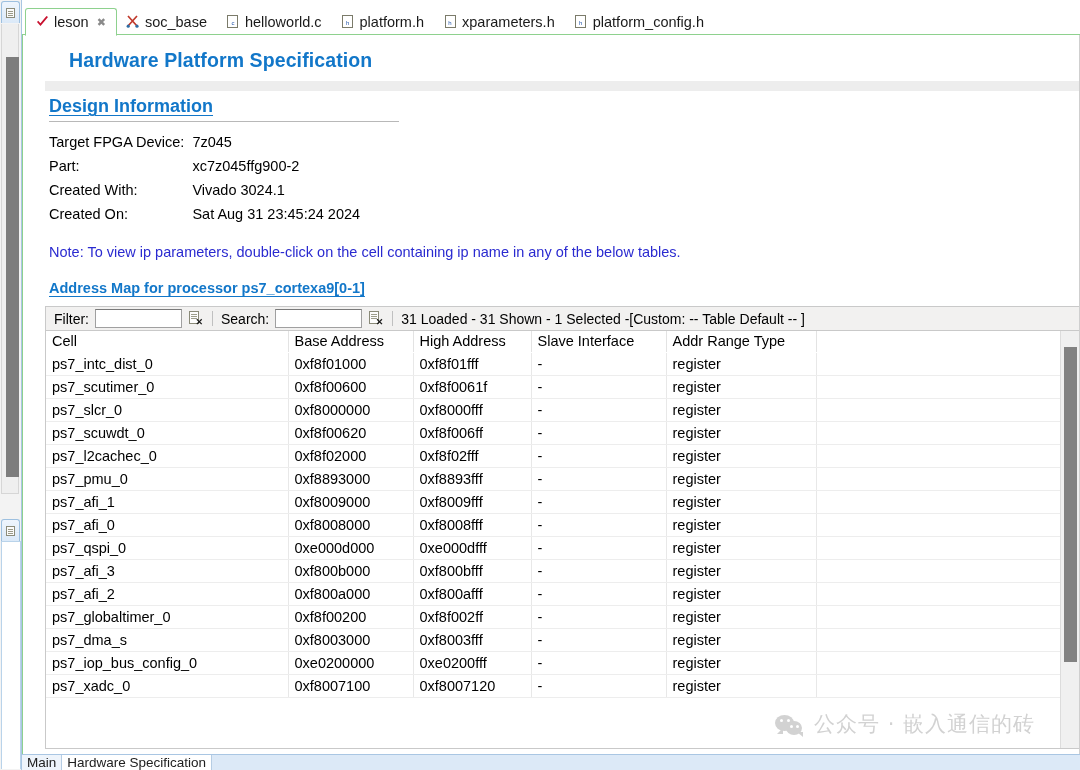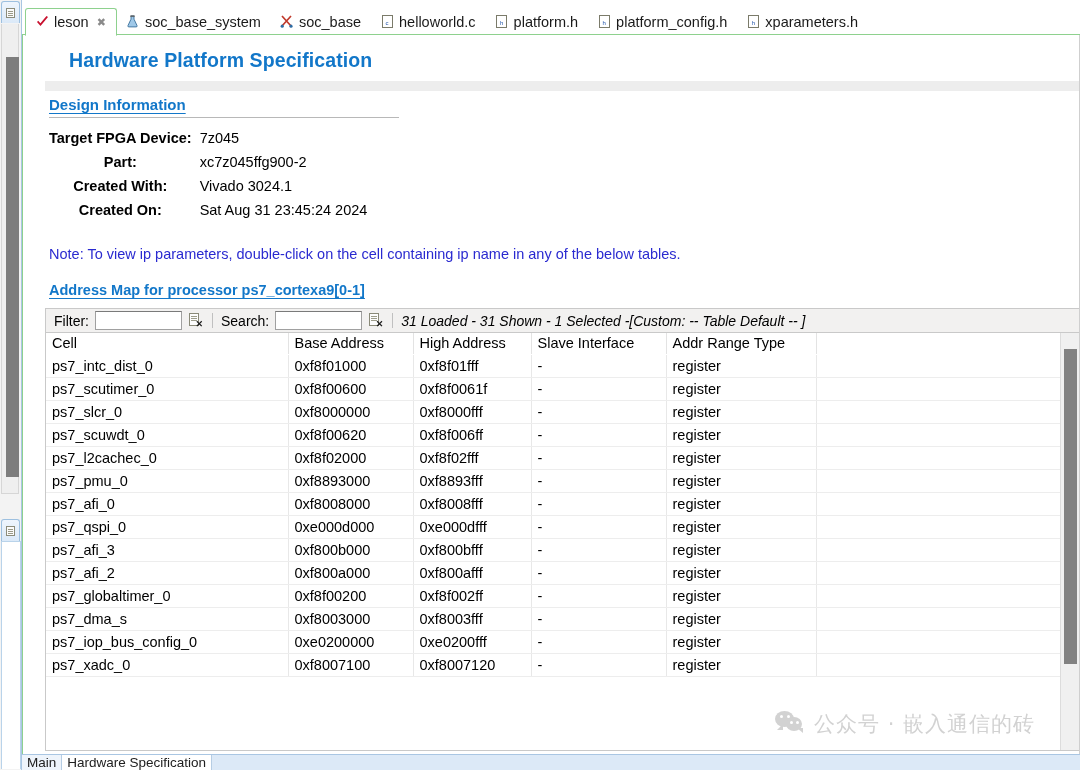--- a/index.html
+++ b/index.html
@@ -151,45 +151,45 @@
     margin-left: 20px;
   }
   .title-rule {
     margin: 9px 0 0 22px;
     height: 10px;
     background: #ededed;
     width: 1034px;
   }
   .section-head {
     color: #1277c9;
-    font-size: 15px;
+    font-size: 18px;
     font-weight: bold;
     padding: 5px 0 0 26px;
     text-decoration: underline;
     text-underline-offset: 3px;
     text-decoration-thickness: 1px;
   }
   .section-rule {
     margin: 4px 0 0 26px;
     width: 350px; height: 1px;
     background: #b8b8b8;
   }
 
   .info-table {
     margin: 8px 0 0 26px;
     border-collapse: collapse;
     font-size: 14.5px;
     color: #000000;
   }
   .info-table td { padding: 1px 0; vertical-align: top; line-height: 1.52; }
-  .info-label { text-align: center; padding-right: 8px !important; white-space: nowrap; font-weight: bold; }
+  .info-label { text-align: left; padding-right: 8px !important; white-space: nowrap; }
   .info-value { text-align: left; white-space: nowrap; }
 
   .note {
-    margin: 24px 0 0 26px;
+    margin: 18px 0 0 26px;
     color: #2a2ad0;
     font-size: 14.5px;
   }
   .addr-head {
     color: #1277c9;
     font-size: 14.5px;
     font-weight: bold;
     margin: 20px 0 0 26px;
     text-decoration: underline;
     text-underline-offset: 3px;
@@ -237,21 +237,21 @@
     box-shadow: 0 2px 0 #9d9d8b, 0 4px 0 #9d9d8b;
   }
   .clear-icon .x {
     position: absolute; right: 0; bottom: 0;
     font-size: 9px; font-weight: bold; color: #1a1a1a;
     line-height: 8px;
   }
   .sep-pipe {
     width: 1px; height: 15px; background: #c0c0c0; margin-right: 8px;
   }
-  .status-txt { white-space: nowrap; font-style: italic; }
+  .status-txt { white-space: nowrap; }
 
   
   .table-wrap {
     position: relative;
     margin: 0 0 0 22px;
     width: 1037px;
     height: 418px;
     border: 1px solid #c9c9c9;
     border-top: none;
     background: #ffffff;
@@ -299,21 +299,21 @@
   .vscroll-thumb {
     position: absolute; right: 4px; top: 16px;
     width: 13px; height: 315px;
     background: #828282;
   }
 
   
   .watermark {
     position: absolute;
     right: 44px; bottom: 36px;
-    display: flex; align-items: flex-start; gap: 9px;
+    display: flex; align-items: flex-end; gap: 9px;
     color: #d2d2d2;
     font-size: 21px;
     font-family: "DejaVu Sans", sans-serif;
     pointer-events: none;
     user-select: none;
     z-index: 5;
     letter-spacing: 1px;
   }
   .wm-logo { position: relative; width: 30px; height: 24px; flex: 0 0 auto; }
   .wm-logo .b1, .wm-logo .b2 {
@@ -379,29 +379,20 @@
       <div class="tab active">
         <span class="tab-icon">
           <svg width="13" height="13" viewBox="0 0 13 13">
               <path d="M1 6 L4.5 10 L12 1 L10.5 0 L4.4 7.2 L2.2 4.8 Z" fill="#c8102e"></path>
             </svg>
         </span>
         <span>leson</span>
         <span class="tab-close">✖</span>
       </div>
 
-      <div class="tab">
-        <span class="tab-icon">
-          <svg width="13" height="13" viewBox="0 0 13 13">
-            <path d="M5 1 h3 v3.2 l3 6.3 a1 1 0 0 1 -.9 1.4 H2.9 a1 1 0 0 1 -.9 -1.4 L5 4.2 Z" fill="#9fc8e8" stroke="#3a6f9a" stroke-width="0.9"></path>
-            <rect x="4.3" y="0.4" width="4.4" height="1.4" fill="#5b5b5b"></rect>
-          </svg>
-        </span>
-        <span>soc_base_system</span>
-      </div>
 
       <div class="tab">
         <span class="tab-icon">
           <svg width="14" height="13" viewBox="0 0 14 13">
             <path d="M2 1 L11 11 M11 1 L2 11" stroke="#c0392b" stroke-width="1.7" fill="none"></path>
             <circle cx="2.2" cy="11.2" r="1.6" fill="#2e6da4"></circle>
             <circle cx="11" cy="11.2" r="1.6" fill="#2e6da4"></circle>
           </svg>
         </span>
         <span>soc_base</span>
@@ -418,28 +409,28 @@
         <span class="tab-icon">
             <span class="ico-file">h</span>
           </span>
         <span>platform.h</span>
       </div>
 
       <div class="tab">
         <span class="tab-icon">
             <span class="ico-file">h</span>
           </span>
-        <span>platform_config.h</span>
+        <span>xparameters.h</span>
       </div>
 
       <div class="tab">
         <span class="tab-icon">
             <span class="ico-file">h</span>
           </span>
-        <span>xparameters.h</span>
+        <span>platform_config.h</span>
       </div>
     </div>
 
     <div class="content">
 
       <div class="page-title">Hardware Platform Specification</div>
       <div class="title-rule"></div>
 
       <div class="section-head">Design Information</div>
       <div class="section-rule"></div>
@@ -543,20 +534,28 @@
               </tr>
               <tr>
                 <td class="cell-name col-cell">ps7_pmu_0</td>
                 <td class="col-base">0xf8893000</td>
                 <td class="col-high">0xf8893fff</td>
                 <td class="col-slave">-</td>
                 <td class="col-range">register</td>
                 <td class="col-pad"></td>
               </tr>
               <tr>
+                <td class="cell-name col-cell">ps7_afi_1</td>
+                <td class="col-base">0xf8009000</td>
+                <td class="col-high">0xf8009fff</td>
+                <td class="col-slave">-</td>
+                <td class="col-range">register</td>
+                <td class="col-pad"></td>
+              </tr>
+              <tr>
                 <td class="cell-name col-cell">ps7_afi_0</td>
                 <td class="col-base">0xf8008000</td>
                 <td class="col-high">0xf8008fff</td>
                 <td class="col-slave">-</td>
                 <td class="col-range">register</td>
                 <td class="col-pad"></td>
               </tr>
               <tr>
                 <td class="cell-name col-cell">ps7_qspi_0</td>
                 <td class="col-base">0xe000d000</td>

